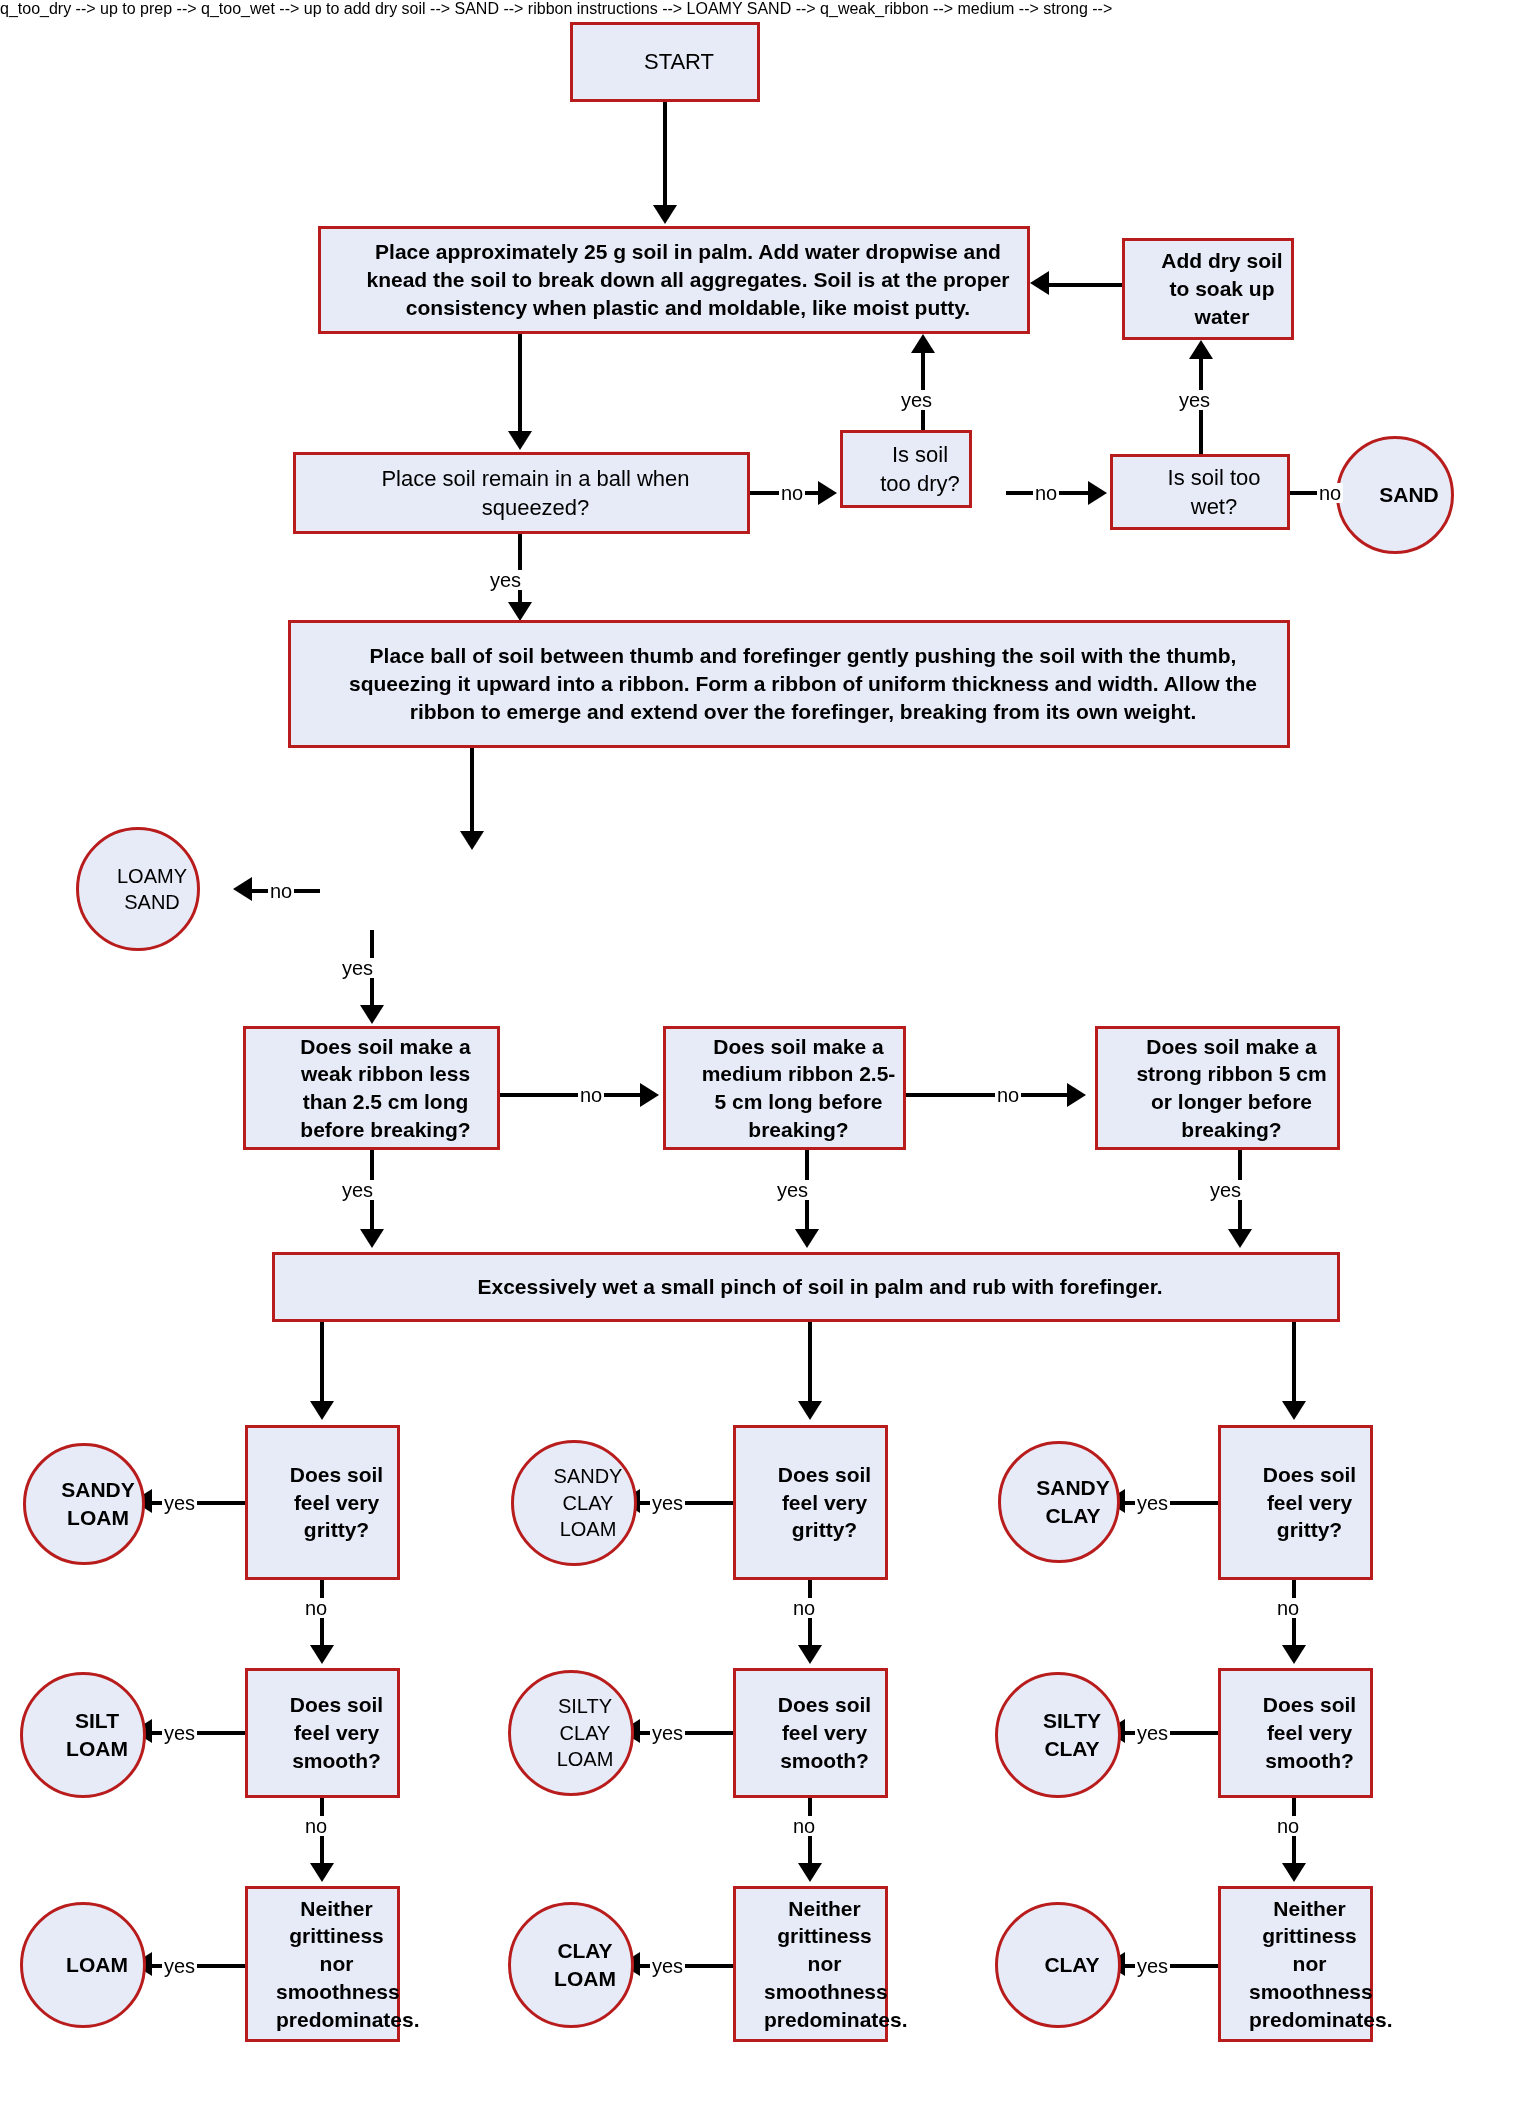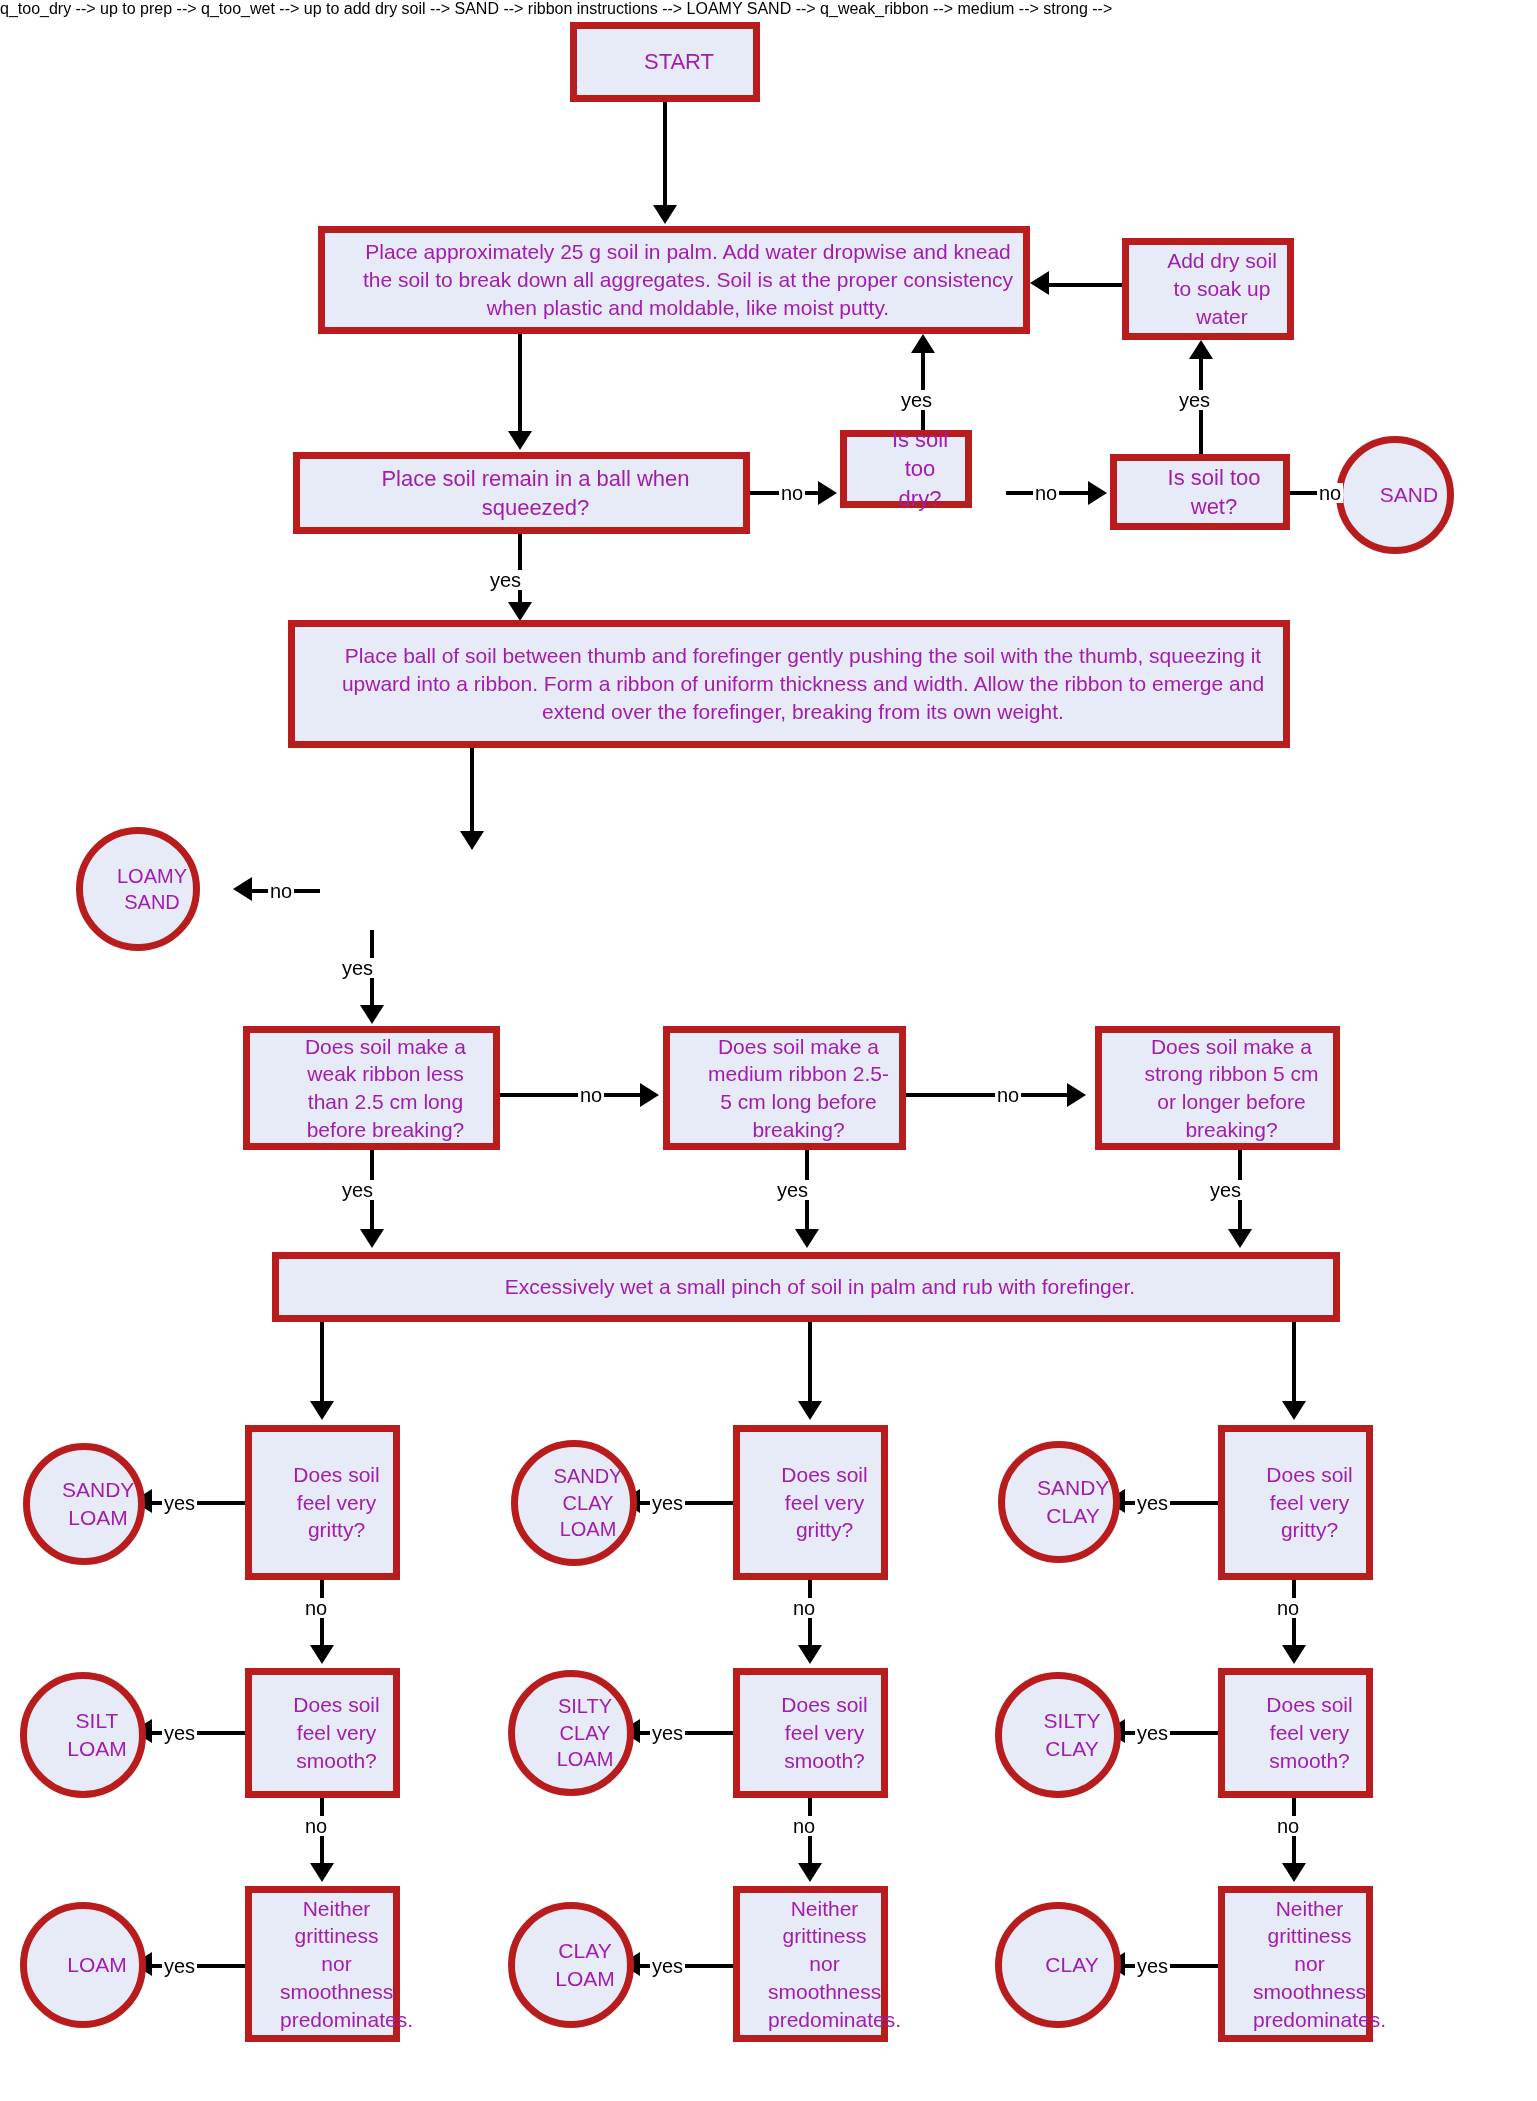--- a/index.html
+++ b/index.html
@@ -12,26 +12,26 @@
     width: 1537px;
     height: 2101px;
     background: #ffffff;
     font-family: "Liberation Sans", sans-serif;
     overflow: hidden;
   }
   .node {
     position: absolute;
     box-sizing: border-box;
     background: #e6ebf7;
-    border: 7px solid #b91c1c;
+    border: 3px solid #b91c1c;
     display: flex;
     align-items: center;
     justify-content: center;
     text-align: center;
-    color: #a21caf;
+    color: #000000;
     line-height: 1.32;
     z-index: 3;
     padding-left: 28px;
   }
   .node.proc, .node.dec {
     border-radius: 0;
   }
   .node.term {
     border-radius: 50%;
   }
@@ -77,21 +77,21 @@
     position: absolute;
     font-size: 20px;
     color: #000000;
     background: #ffffff;
     padding: 0 2px;
     z-index: 4;
     white-space: nowrap;
     line-height: 1;
   }
   .fs22 { font-size: 22px; }
-  .fs21 { font-size: 21px; }
+  .fs21 { font-size: 21px; font-weight: bold; }
   .fs20 { font-size: 20px; }
 </style>
 </head>
 <body>
 
 <div id="canvas">
 
   
   <div class="node proc fs22" style="left:570px; top:22px; width:190px; height:80px;">
     <span class="txt">START</span>

